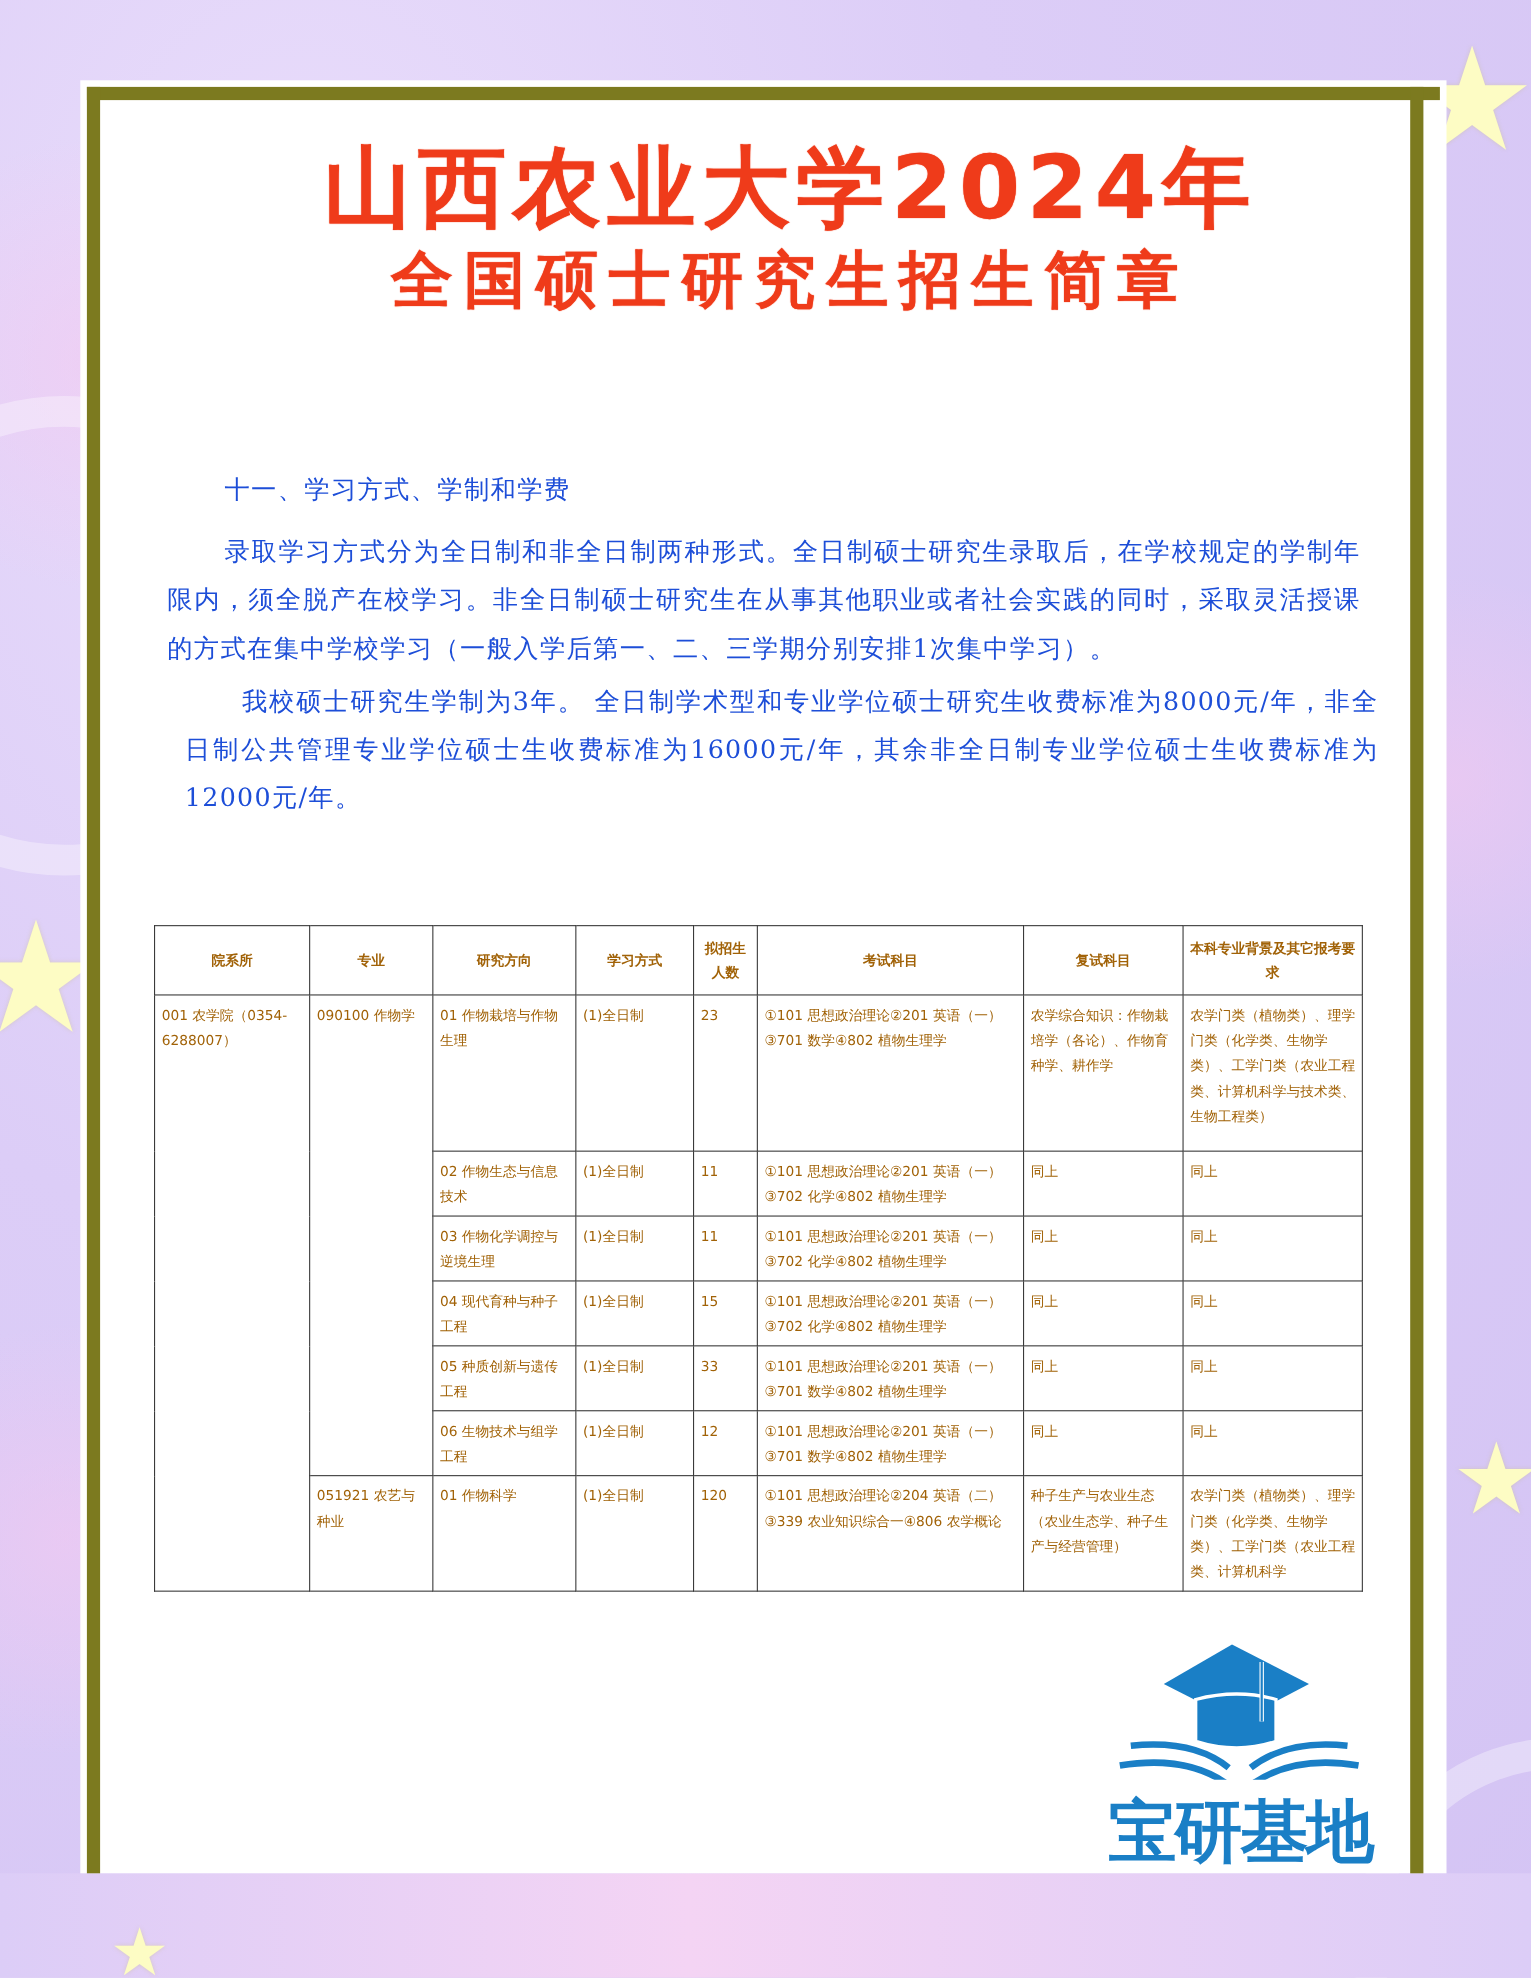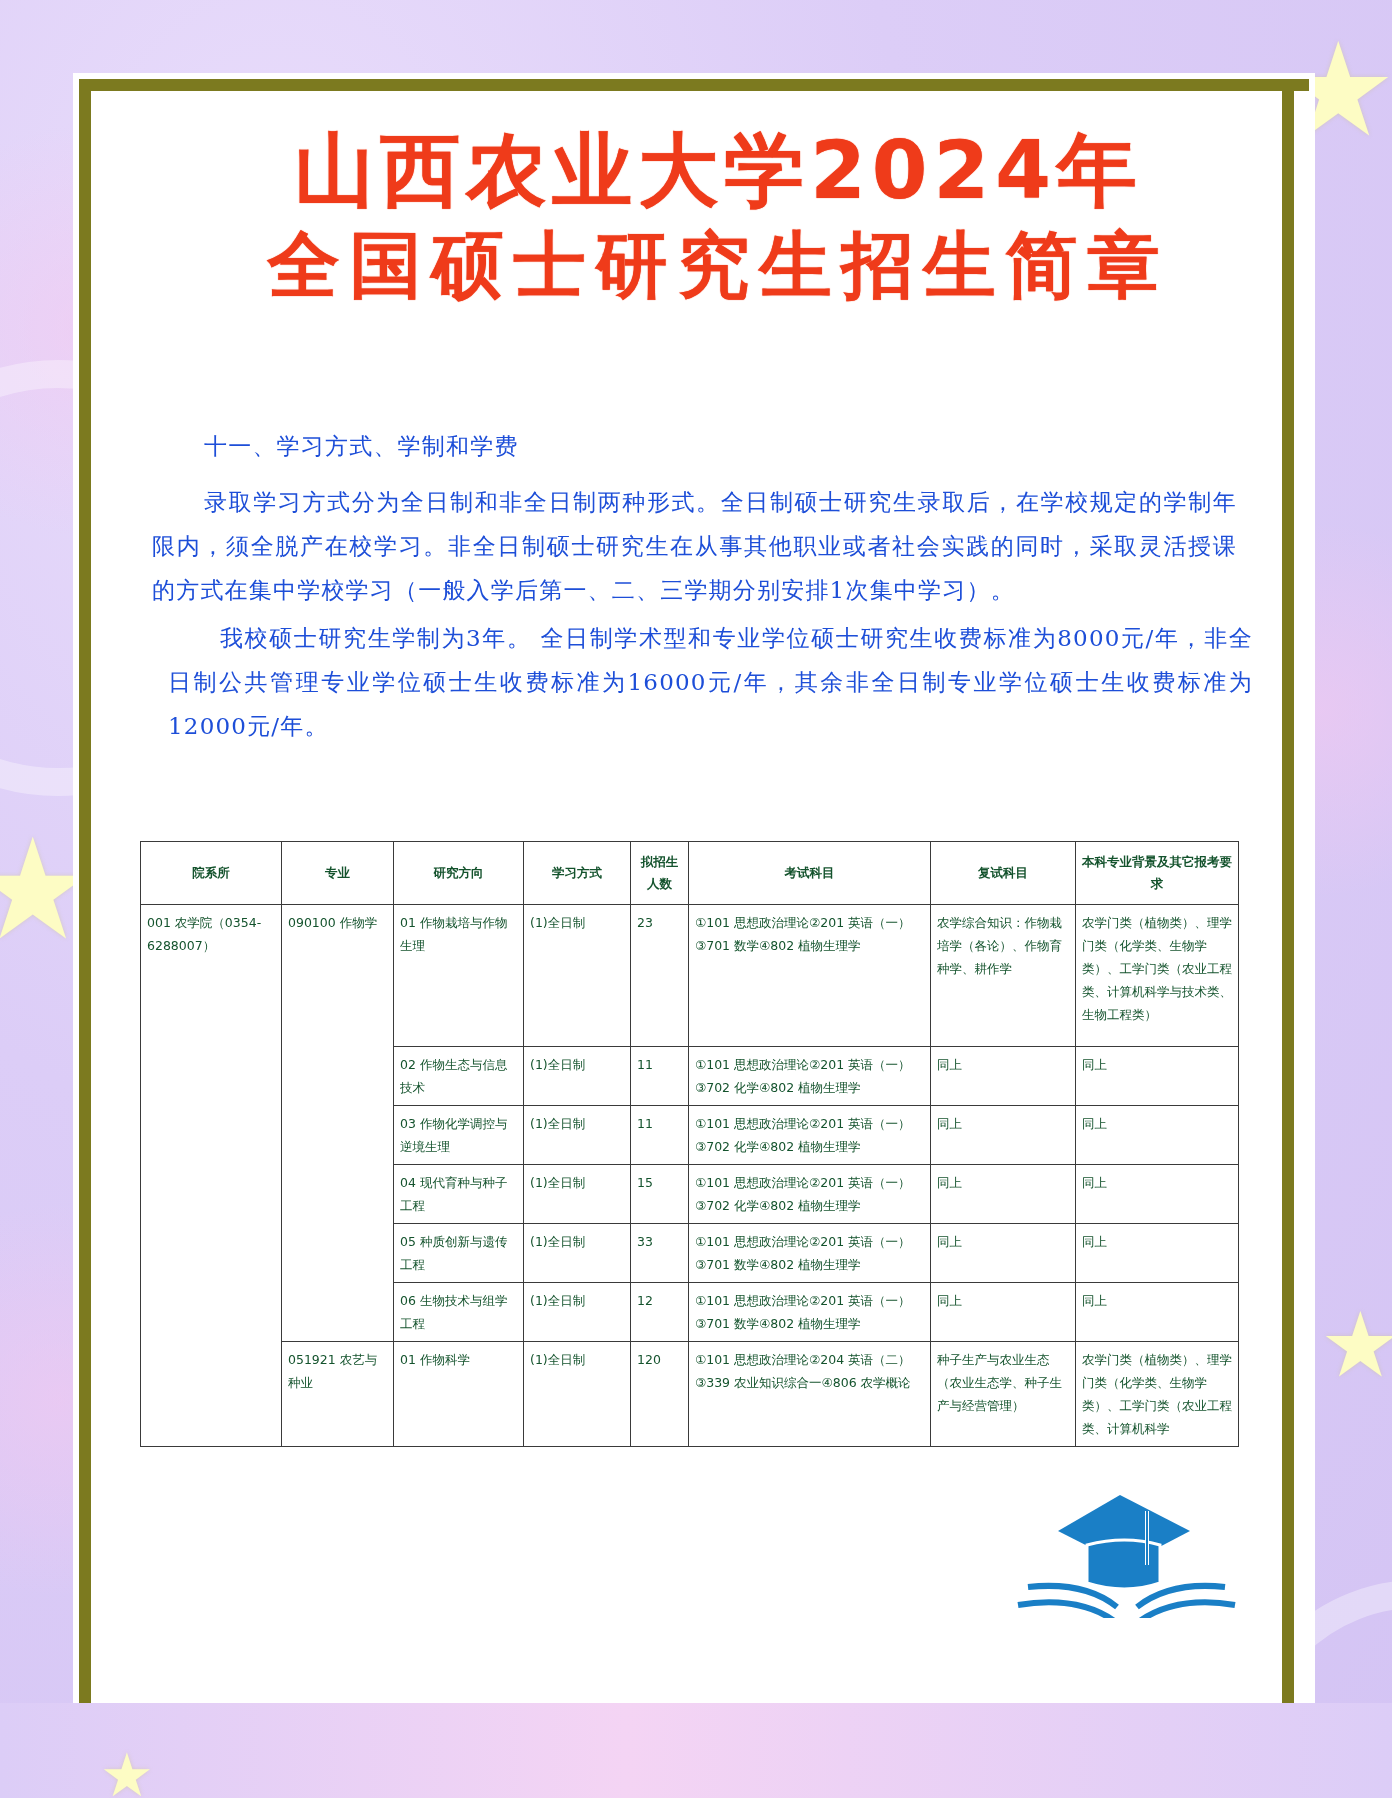--- a/index.html
+++ b/index.html
@@ -16,30 +16,30 @@
 
   .card { position: absolute; left: 73px; top: 73px; width: 1242px; height: 1630px; background: #ffffff; }
   .frame-top { position: absolute; left: 79px; top: 79px; width: 1230px; height: 12px; background: #7c7a1f; }
   .frame-left { position: absolute; left: 79px; top: 79px; width: 12px; height: 1624px; background: #7c7a1f; }
   .frame-right { position: absolute; left: 1282px; top: 79px; width: 12px; height: 1624px; background: #7c7a1f; }
 
   .title { position: absolute; left: 91px; width: 1191px; text-align: center; color: #ef3b1a;
     font-family: "DejaVu Sans", sans-serif; font-weight: bold; letter-spacing: 6px;
     text-shadow: 0 0 1px #ef3b1a; padding-left: 32px; }
   .title.l1 { top: 118px; font-size: 80px; }
-  .title.l2 { top: 218px; font-size: 72px; letter-spacing: 10px; }
+  .title.l2 { top: 218px; font-size: 56px; letter-spacing: 10px; }
 
   .body-text { position: absolute; left: 152px; width: 1085px; color: #1d4ed8;
     font-family: "DejaVu Serif", serif; font-size: 23px; line-height: 44px; letter-spacing: 1.2px; }
   .section-head { top: 424px; padding-left: 52px; }
   .para1 { top: 480px; text-indent: 52px; text-align: justify; }
   .para2 { top: 616px; text-indent: 52px; text-align: justify; margin-left: 16px; }
 
   table.admit { position: absolute; left: 140px; top: 841px; width: 1098px; border-collapse: collapse;
-    table-layout: fixed; font-family: "DejaVu Sans", sans-serif; font-size: 12.5px; color: #14532d; }
+    table-layout: fixed; font-family: "DejaVu Sans", sans-serif; font-size: 12.5px; color: #a16207; }
   table.admit th, table.admit td { border: 1.5px solid #3a3a3a; vertical-align: top; padding: 6px 6px; line-height: 23px; }
   table.admit th { vertical-align: middle; text-align: center; font-weight: bold; height: 58px; padding: 2px 4px; line-height: 22px; }
   table.admit td { height: 45px; }
 
   .logo { position: absolute; left: 1005px; top: 1483px; width: 245px; height: 210px; }
   .logo-text { position: absolute; left: 0; top: 140px; width: 245px; text-align: center;
     font-size: 62px; font-weight: bold; color: #1a7fc6; letter-spacing: -2px; font-family: "DejaVu Sans", sans-serif; }
 </style>
 </head>
 <body>
@@ -163,13 +163,14 @@
     <path d="M82,62 L82,100 Q120,112 155,100 L155,62 Q120,52 82,62 Z" fill="#1a7fc6" stroke="#fff" stroke-width="3"></path>
 
     <line x1="142" y1="28" x2="142" y2="82" stroke="#fff" stroke-width="4"></line>
     <line x1="142" y1="28" x2="142" y2="82" stroke="#1a7fc6" stroke-width="2"></line>
 
     <path d="M23,104 Q80,98 112,124" fill="none" stroke="#1a7fc6" stroke-width="6"></path>
     <path d="M13,122 Q75,112 112,140" fill="none" stroke="#1a7fc6" stroke-width="6"></path>
     <path d="M220,104 Q165,98 132,124" fill="none" stroke="#1a7fc6" stroke-width="6"></path>
     <path d="M230,122 Q170,112 132,140" fill="none" stroke="#1a7fc6" stroke-width="6"></path>
   </svg>
+  <div class="logo-text">宝研基地</div>
 </div>
 
 </body></html>

